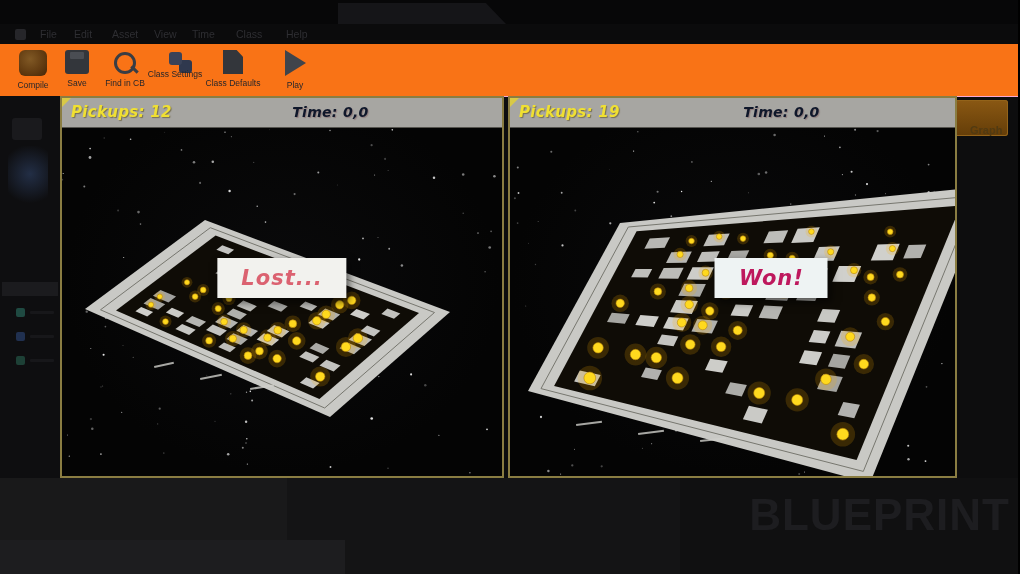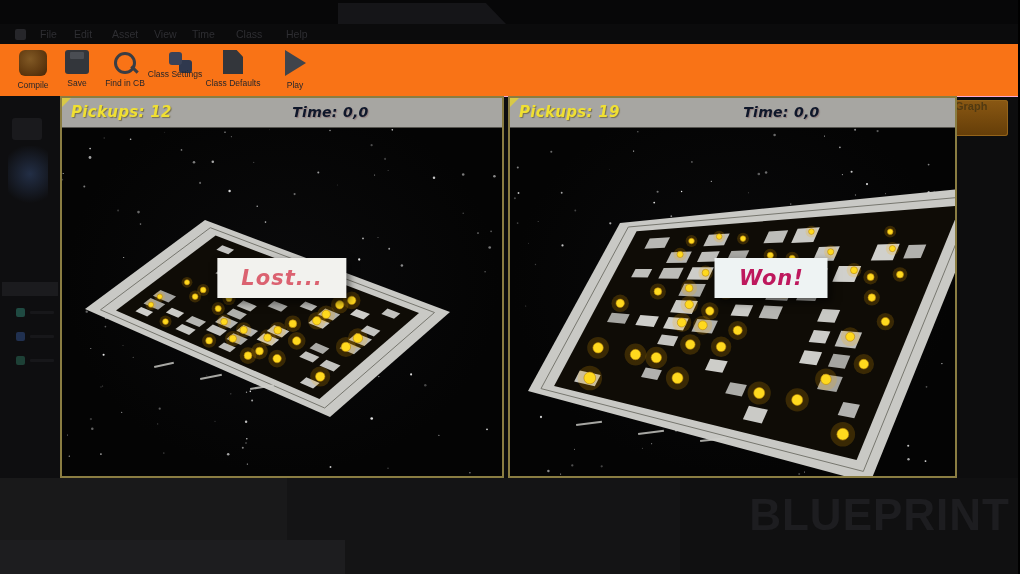--- a/index.html
+++ b/index.html
@@ -31,21 +31,21 @@
   .debugbox{position:absolute;left:338px;top:62px;width:124px;height:17px;background:#1a1a1d;
             border:1px solid #2c2c30;border-radius:3px;}
   .debugbox .blurline{margin:5px auto 0;width:86px;height:7px;background:#2a2a2e;border-radius:2px;}
   .debuglabel{position:absolute;left:338px;top:86px;width:126px;text-align:center;font-size:8.5px;color:#26262b;}
 
   .crumb{position:absolute;top:64px;display:flex;align-items:center;gap:6px;color:#34373d;font-size:12px;}
   .cicon{width:16px;height:16px;background:#2e3136;border-radius:2px;}
   .crumb-sep{position:absolute;top:66px;color:#2c2e33;font-size:11px;}
   .graph-btn{position:absolute;left:920px;top:56px;width:88px;height:36px;border-radius:3px;
              background:linear-gradient(#8a5813,#643d08);box-shadow:inset 0 0 0 1px #93631a;
-             display:flex;align-items:flex-start;gap:8px;padding-left:9px;box-sizing:border-box;}
+             display:flex;align-items:flex-end;gap:23px;padding-left:9px;box-sizing:border-box;}
   .gicon{width:18px;height:16px;background:#40301a;border-radius:2px;}
   .glabel{font-size:11px;font-weight:bold;color:#513a12;}
 
   .sidepanel{position:absolute;left:0;top:96px;width:60px;height:382px;background:#0e0e10;}
   .sp-icon{position:absolute;left:12px;top:22px;width:30px;height:22px;background:#1a1a1d;border-radius:3px;}
   .sp-splash{position:absolute;left:8px;top:50px;width:40px;height:62px;
              background:radial-gradient(circle at 55% 45%,#26344f,#0e0e10 72%);opacity:.85;}
   .sp-strip{position:absolute;left:2px;top:186px;width:56px;height:14px;background:#1b1b1e;}
   .sp-dot{position:absolute;left:16px;width:9px;height:9px;border-radius:2px;}
   .sp-line{position:absolute;left:30px;width:24px;height:3px;background:#17171a;border-radius:1px;}

